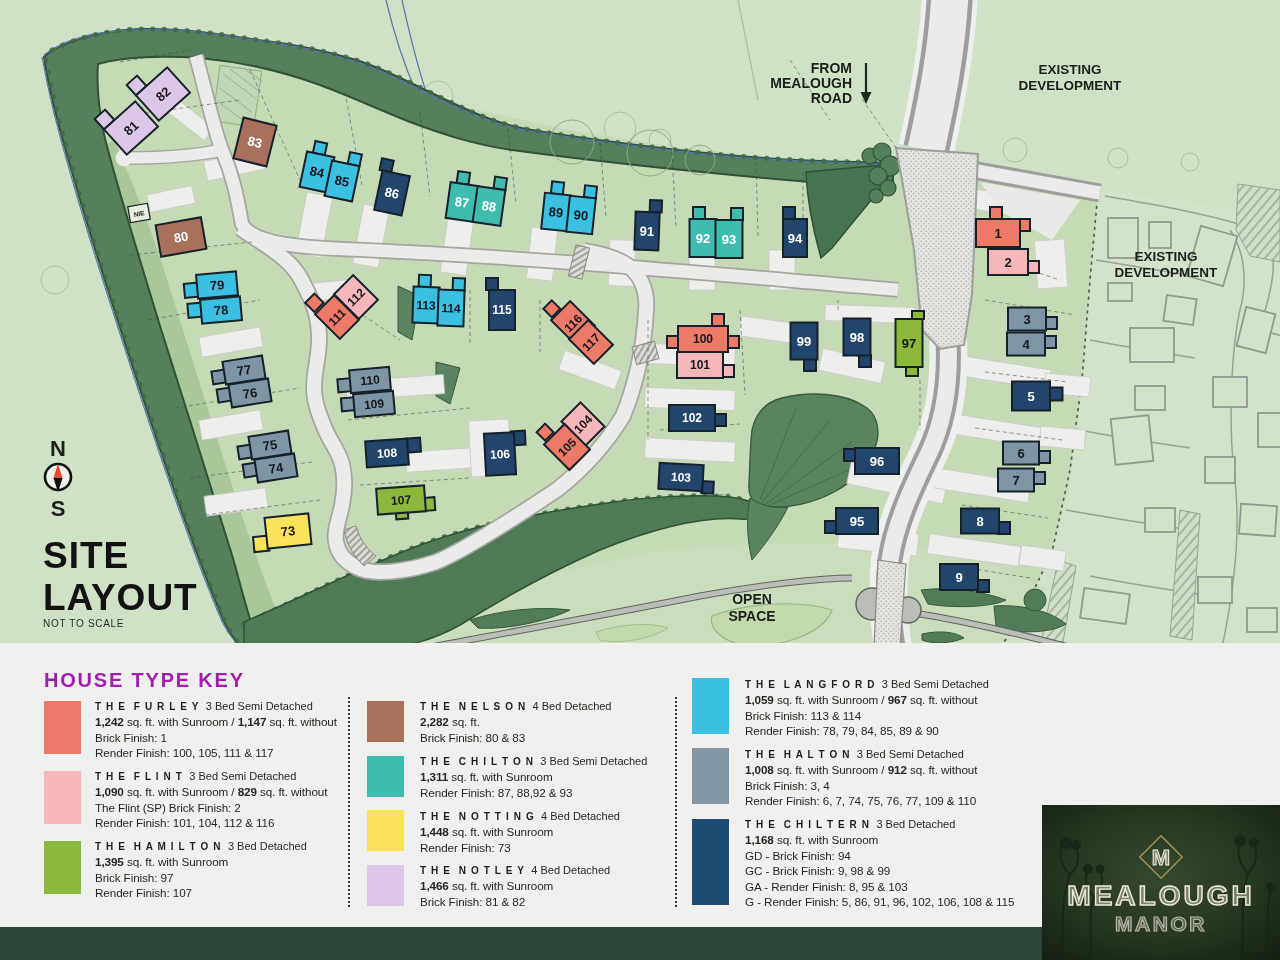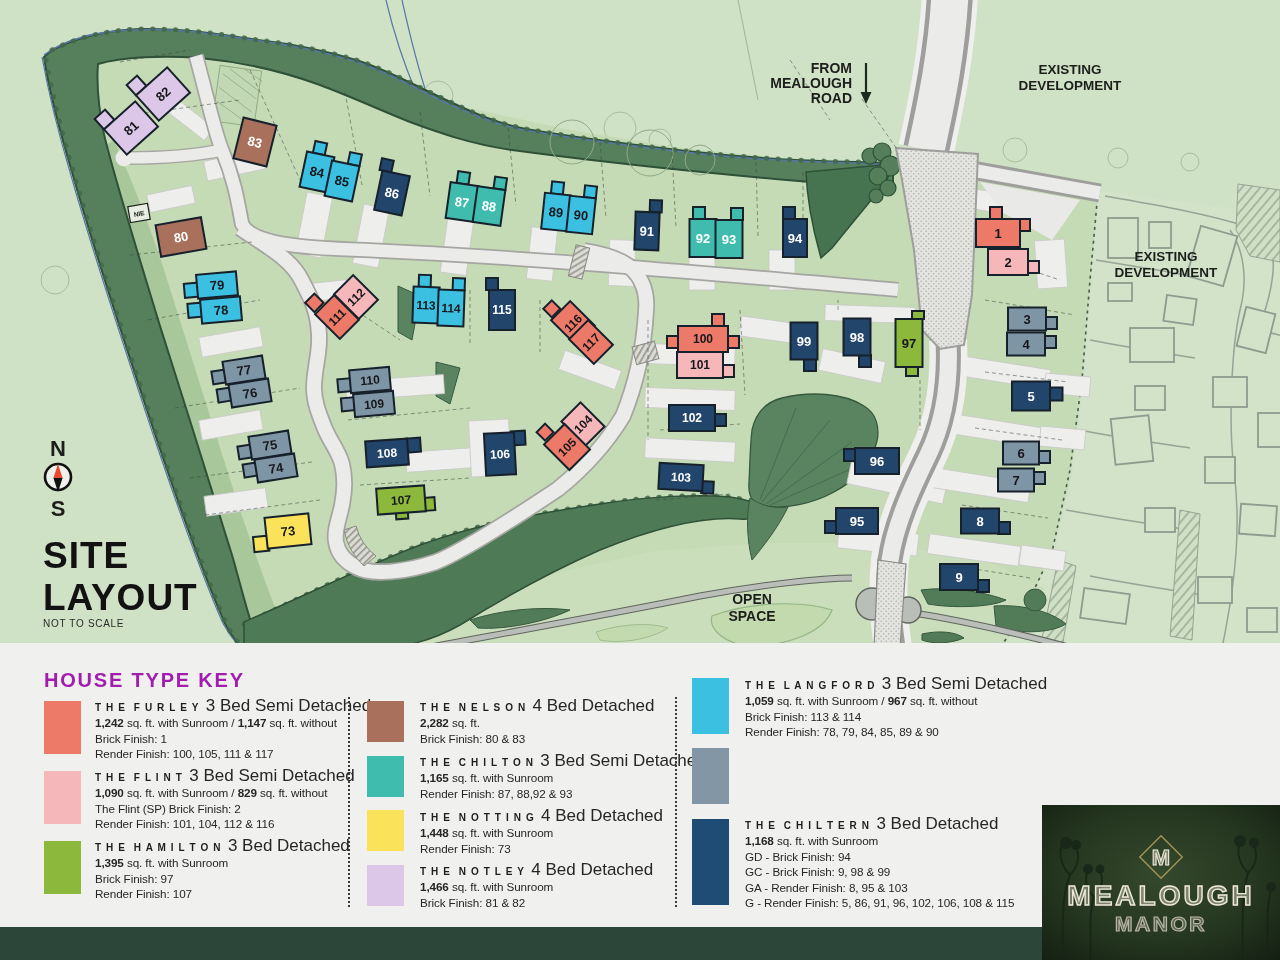--- a/index.html
+++ b/index.html
@@ -2,21 +2,21 @@
 <html><head>
 <meta charset="utf-8">
 <style>
 html,body{margin:0;padding:0}
 .page{position:relative;width:1280px;height:960px;font-family:"Liberation Sans",sans-serif;background:#f0f0ee;overflow:hidden}
 .num{font-family:"Liberation Sans",sans-serif;font-weight:bold;text-anchor:middle}
 .mlbl{font-family:"Liberation Sans",sans-serif;font-weight:bold;text-anchor:middle;fill:#1d1e1c}
 .legend-title{position:absolute;left:44px;top:669px;font-size:20px;font-weight:bold;letter-spacing:1.8px;color:#a21caf}
 .entry{position:absolute;font-size:11.7px;color:#262624;line-height:15.4px;white-space:nowrap;letter-spacing:-0.1px}
 .entry .t{font-weight:bold;font-size:10px;letter-spacing:1.1px;color:#1d1e1c}
-.entry .st{font-size:17px;letter-spacing:0}
+.entry .st{font-size:11px;letter-spacing:0}
 .sw{position:absolute;width:37px}
 .divider{position:absolute;width:0;border-left:2.6px dotted #3a3a38;height:210px;top:697px}
 .botbar{position:absolute;left:0;top:927px;width:1280px;height:34px;background:#2c473a}
 </style>
 </head>
 <body>
 <div class="page">
 
 <svg width="1280" height="648" viewBox="0 0 1280 648" style="position:absolute;left:0;top:0">
 <defs>
@@ -661,36 +661,37 @@
 <div class="sw" style="left:44px;top:841px;height:53px;background:#8cb83c"></div>
 
 <div class="entry" style="left:95px;top:838px"><span class="t">T H E&nbsp; H A M I L T O N</span>&nbsp;&nbsp;<span class="st">3 Bed Detached</span><br><b>1,395</b> sq. ft. with Sunroom<br>Brick Finish: 97<br>Render Finish: 107</div>
 
 <div class="sw" style="left:367px;top:701px;height:41px;background:#a9705c"></div>
 
 <div class="entry" style="left:420px;top:698px"><span class="t">T H E&nbsp; N E L S O N</span>&nbsp;&nbsp;<span class="st">4 Bed Detached</span><br><b>2,282</b> sq. ft.<br>Brick Finish: 80 &amp; 83</div>
 
 <div class="sw" style="left:367px;top:756px;height:41px;background:#3fbcae"></div>
 
-<div class="entry" style="left:420px;top:753px"><span class="t">T H E&nbsp; C H I L T O N</span>&nbsp;&nbsp;<span class="st">3 Bed Semi Detached</span><br><b>1,165</b> sq. ft. with Sunroom<br>Render Finish: 87, 88,92 &amp; 93</div>
+<div class="entry" style="left:420px;top:753px"><span class="t">T H E&nbsp; C H I L T O N</span>&nbsp;&nbsp;<span class="st">3 Bed Semi Detached</span><br><b>1,311</b> sq. ft. with Sunroom<br>Render Finish: 87, 88,92 &amp; 93</div>
 
 <div class="sw" style="left:367px;top:810px;height:41px;background:#fbe25b"></div>
 
 <div class="entry" style="left:420px;top:808px"><span class="t">T H E&nbsp; N O T T I N G</span>&nbsp;&nbsp;<span class="st">4 Bed Detached</span><br><b>1,448</b> sq. ft. with Sunroom<br>Render Finish: 73</div>
 
 <div class="sw" style="left:367px;top:865px;height:41px;background:#dcc7e8"></div>
 
 <div class="entry" style="left:420px;top:862px"><span class="t">T H E&nbsp; N O T L E Y</span>&nbsp;&nbsp;<span class="st">4 Bed Detached</span><br><b>1,466</b> sq. ft. with Sunroom<br>Brick Finish: 81 &amp; 82</div>
 
 <div class="sw" style="left:692px;top:678px;height:56px;background:#3cc0e2"></div>
 
 <div class="entry" style="left:745px;top:676px"><span class="t">T H E&nbsp; L A N G F O R D</span>&nbsp;&nbsp;<span class="st">3 Bed Semi Detached</span><br><b>1,059</b> sq. ft. with Sunroom / <b>967</b> sq. ft. without<br>Brick Finish: 113 &amp; 114<br>Render Finish: 78, 79, 84, 85, 89 &amp; 90</div>
 
 <div class="sw" style="left:692px;top:748px;height:56px;background:#8396a5"></div>
 
+<div class="entry" style="left:745px;top:746px"><span class="t">T H E&nbsp; H A L T O N</span>&nbsp;&nbsp;<span class="st">3 Bed Semi Detached</span><br><b>1,008</b> sq. ft. with Sunroom / <b>912</b> sq. ft. without<br>Brick Finish: 3, 4<br>Render Finish: 6, 7, 74, 75, 76, 77, 109 &amp; 110</div>
 
 <div class="sw" style="left:692px;top:819px;height:86px;background:#1f4c74"></div>
 
 <div class="entry" style="left:745px;top:816px"><span class="t">T H E&nbsp; C H I L T E R N</span>&nbsp;&nbsp;<span class="st">3 Bed Detached</span><br><b>1,168</b> sq. ft. with Sunroom<br>GD - Brick Finish: 94<br>GC - Brick Finish: 9, 98 &amp; 99<br>GA - Render Finish: 8, 95 &amp; 103<br>G - Render Finish: 5, 86, 91, 96, 102, 106, 108 &amp; 115</div>
 
 <div class="botbar"></div>
 
 <div style="position:absolute;left:1042px;top:805px;width:238px;height:155px;background:linear-gradient(120deg,#141f15 0%,#253524 30%,#3a4f39 55%,#2a3d29 80%,#152216 100%);overflow:hidden">
 <svg width="238" height="155" viewBox="0 0 238 155">
 <rect width="238" height="155" fill="#243623"></rect>

